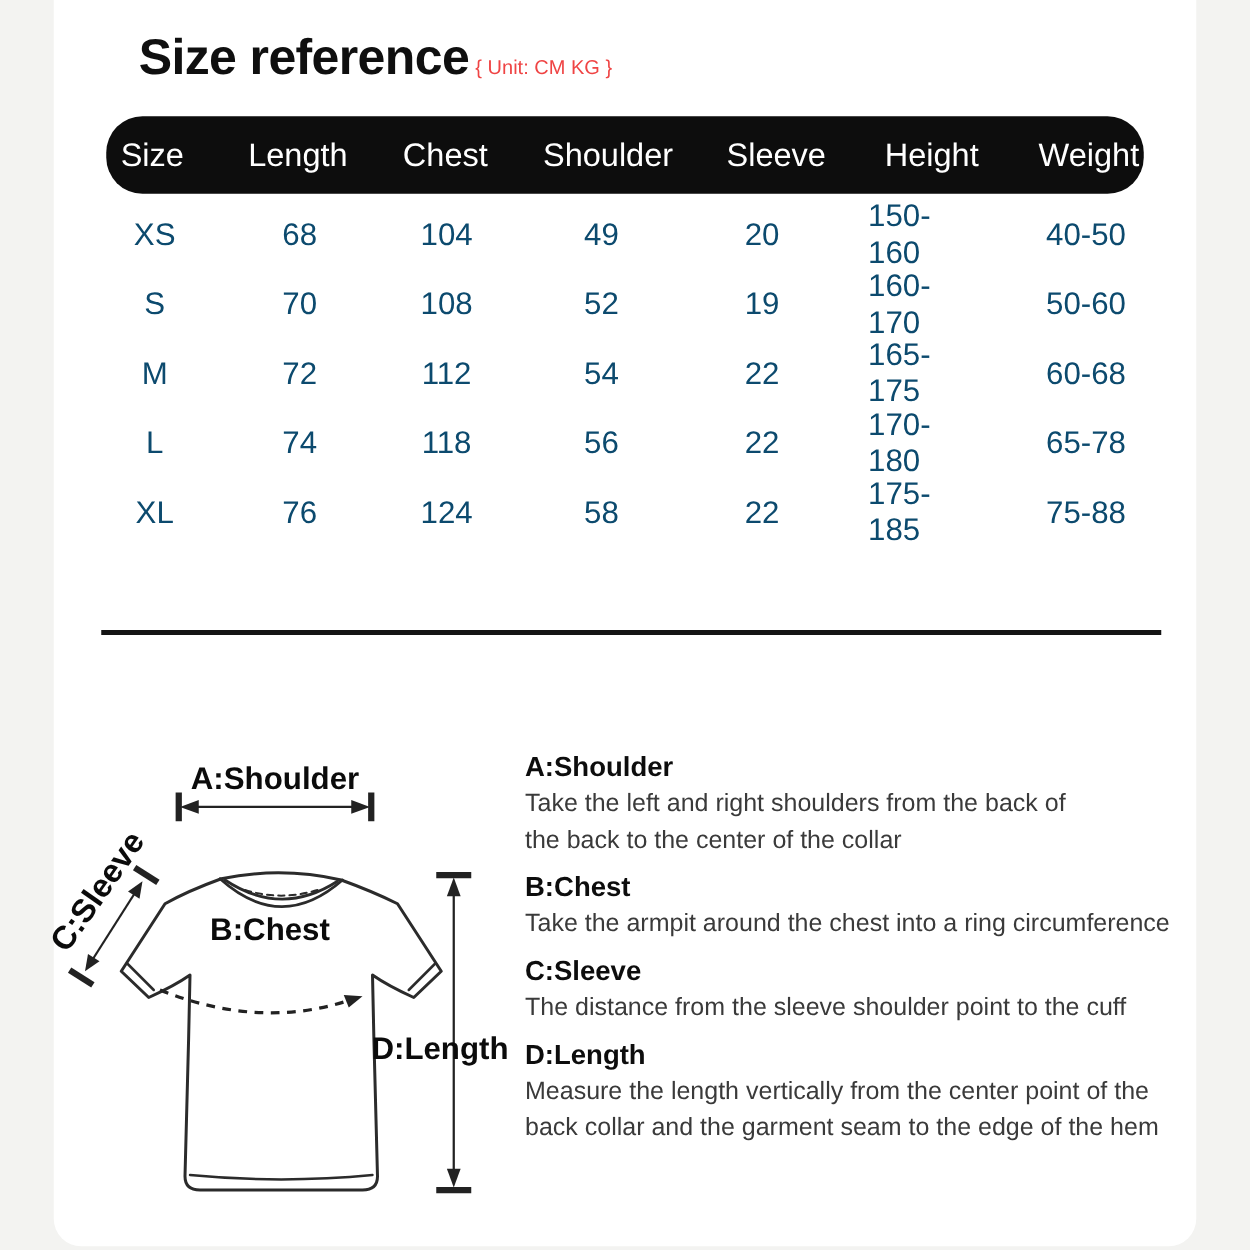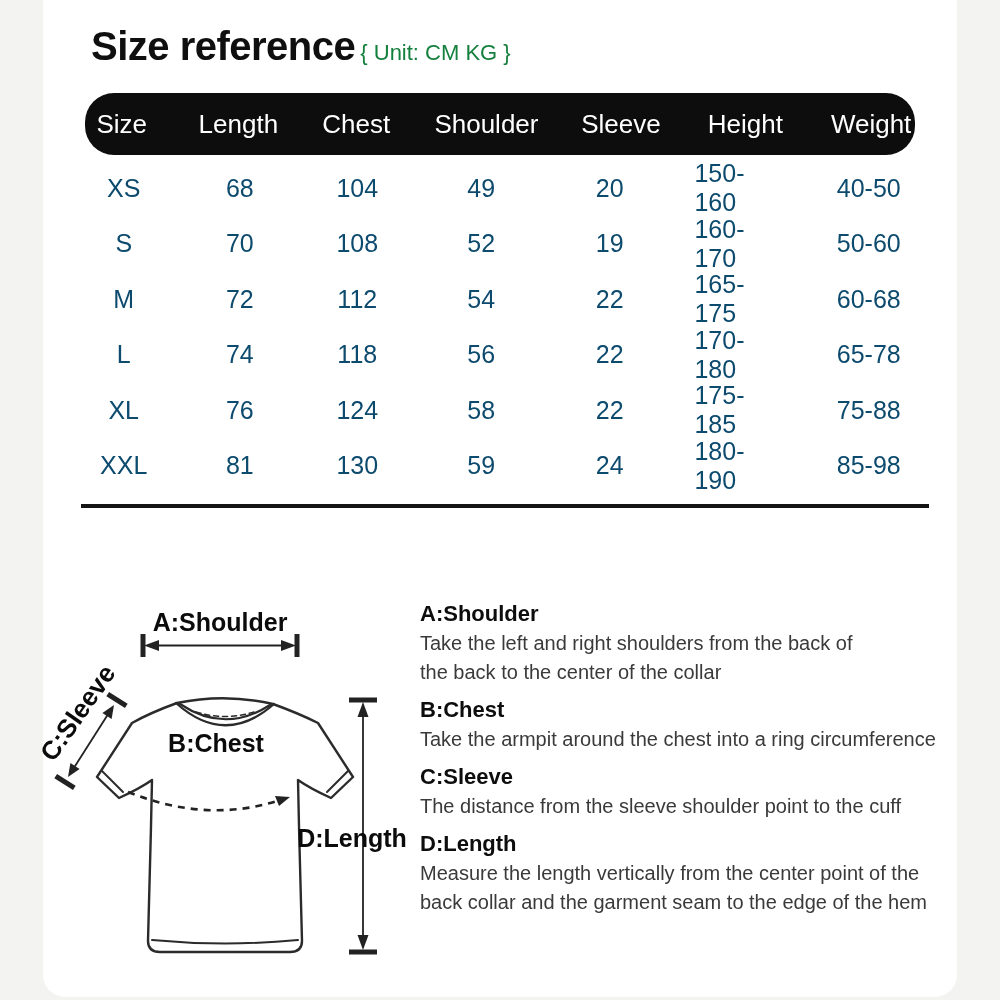--- a/index.html
+++ b/index.html
@@ -6,23 +6,23 @@
   .canvas{
     position:relative;width:1000px;height:1000px;overflow:hidden;
     background:#f3f3f1;
     font-family:"Liberation Sans","DejaVu Sans",sans-serif;
   }
   .card{
     position:absolute;left:43px;top:0;width:914px;height:997px;
     background:#ffffff;border-radius:0 0 22px 22px;
   }
   
-  .title-row{position:absolute;left:48px;top:24px;display:flex;align-items:baseline;gap:5px;white-space:nowrap;text-align:center;}
+  .title-row{position:absolute;left:68px;top:24px;display:flex;align-items:baseline;gap:5px;white-space:nowrap;text-align:center;}
   .title{font-size:40px;font-weight:700;color:#0f0f0f;letter-spacing:-0.5px;}
-  .unit{font-size:22px;color:#15803d;}
+  .unit{font-size:16px;color:#ef4444;}
   
   .cols{display:grid;grid-template-columns:109fr 105fr 113fr 123fr 126fr 124fr 130fr;align-items:center;justify-items:center;gap:40px;}
   .thead{
     position:absolute;left:42px;top:93px;width:830px;height:62px;
     background:#0d0d0d;border-radius:29px;color:#ffffff;font-size:26px;
   }
   .tbody{position:absolute;left:42px;top:159px;width:830px;}
   .trow{height:55.6px;font-size:25px;color:#0c4a6e;}
   .divider{position:absolute;left:38px;top:504px;width:848px;height:4px;background:#141414;}
   
@@ -97,29 +97,20 @@
       </div>
       <div class="trow cols">
         <div>XL</div>
         <div>76</div>
         <div>124</div>
         <div>58</div>
         <div>22</div>
         <div>175-185</div>
         <div>75-88</div>
       </div>
-      <div class="trow cols">
-        <div>XXL</div>
-        <div>81</div>
-        <div>130</div>
-        <div>59</div>
-        <div>24</div>
-        <div>180-190</div>
-        <div>85-98</div>
-      </div>
     </div>
 
     <div class="divider"></div>
 
 
     <svg class="diagram" width="370" height="390" viewBox="0 0 370 390">
 
       <g stroke="#2b2b2b" stroke-width="2.4" fill="#ffffff" stroke-linejoin="round" stroke-linecap="round">
         <path d="M92,123 C108,114 126,107 137,103 Q185,93 233,104 C244,108 262,115 278,123
                  L313,177 L291,198 C280,193 268,187 258,180

